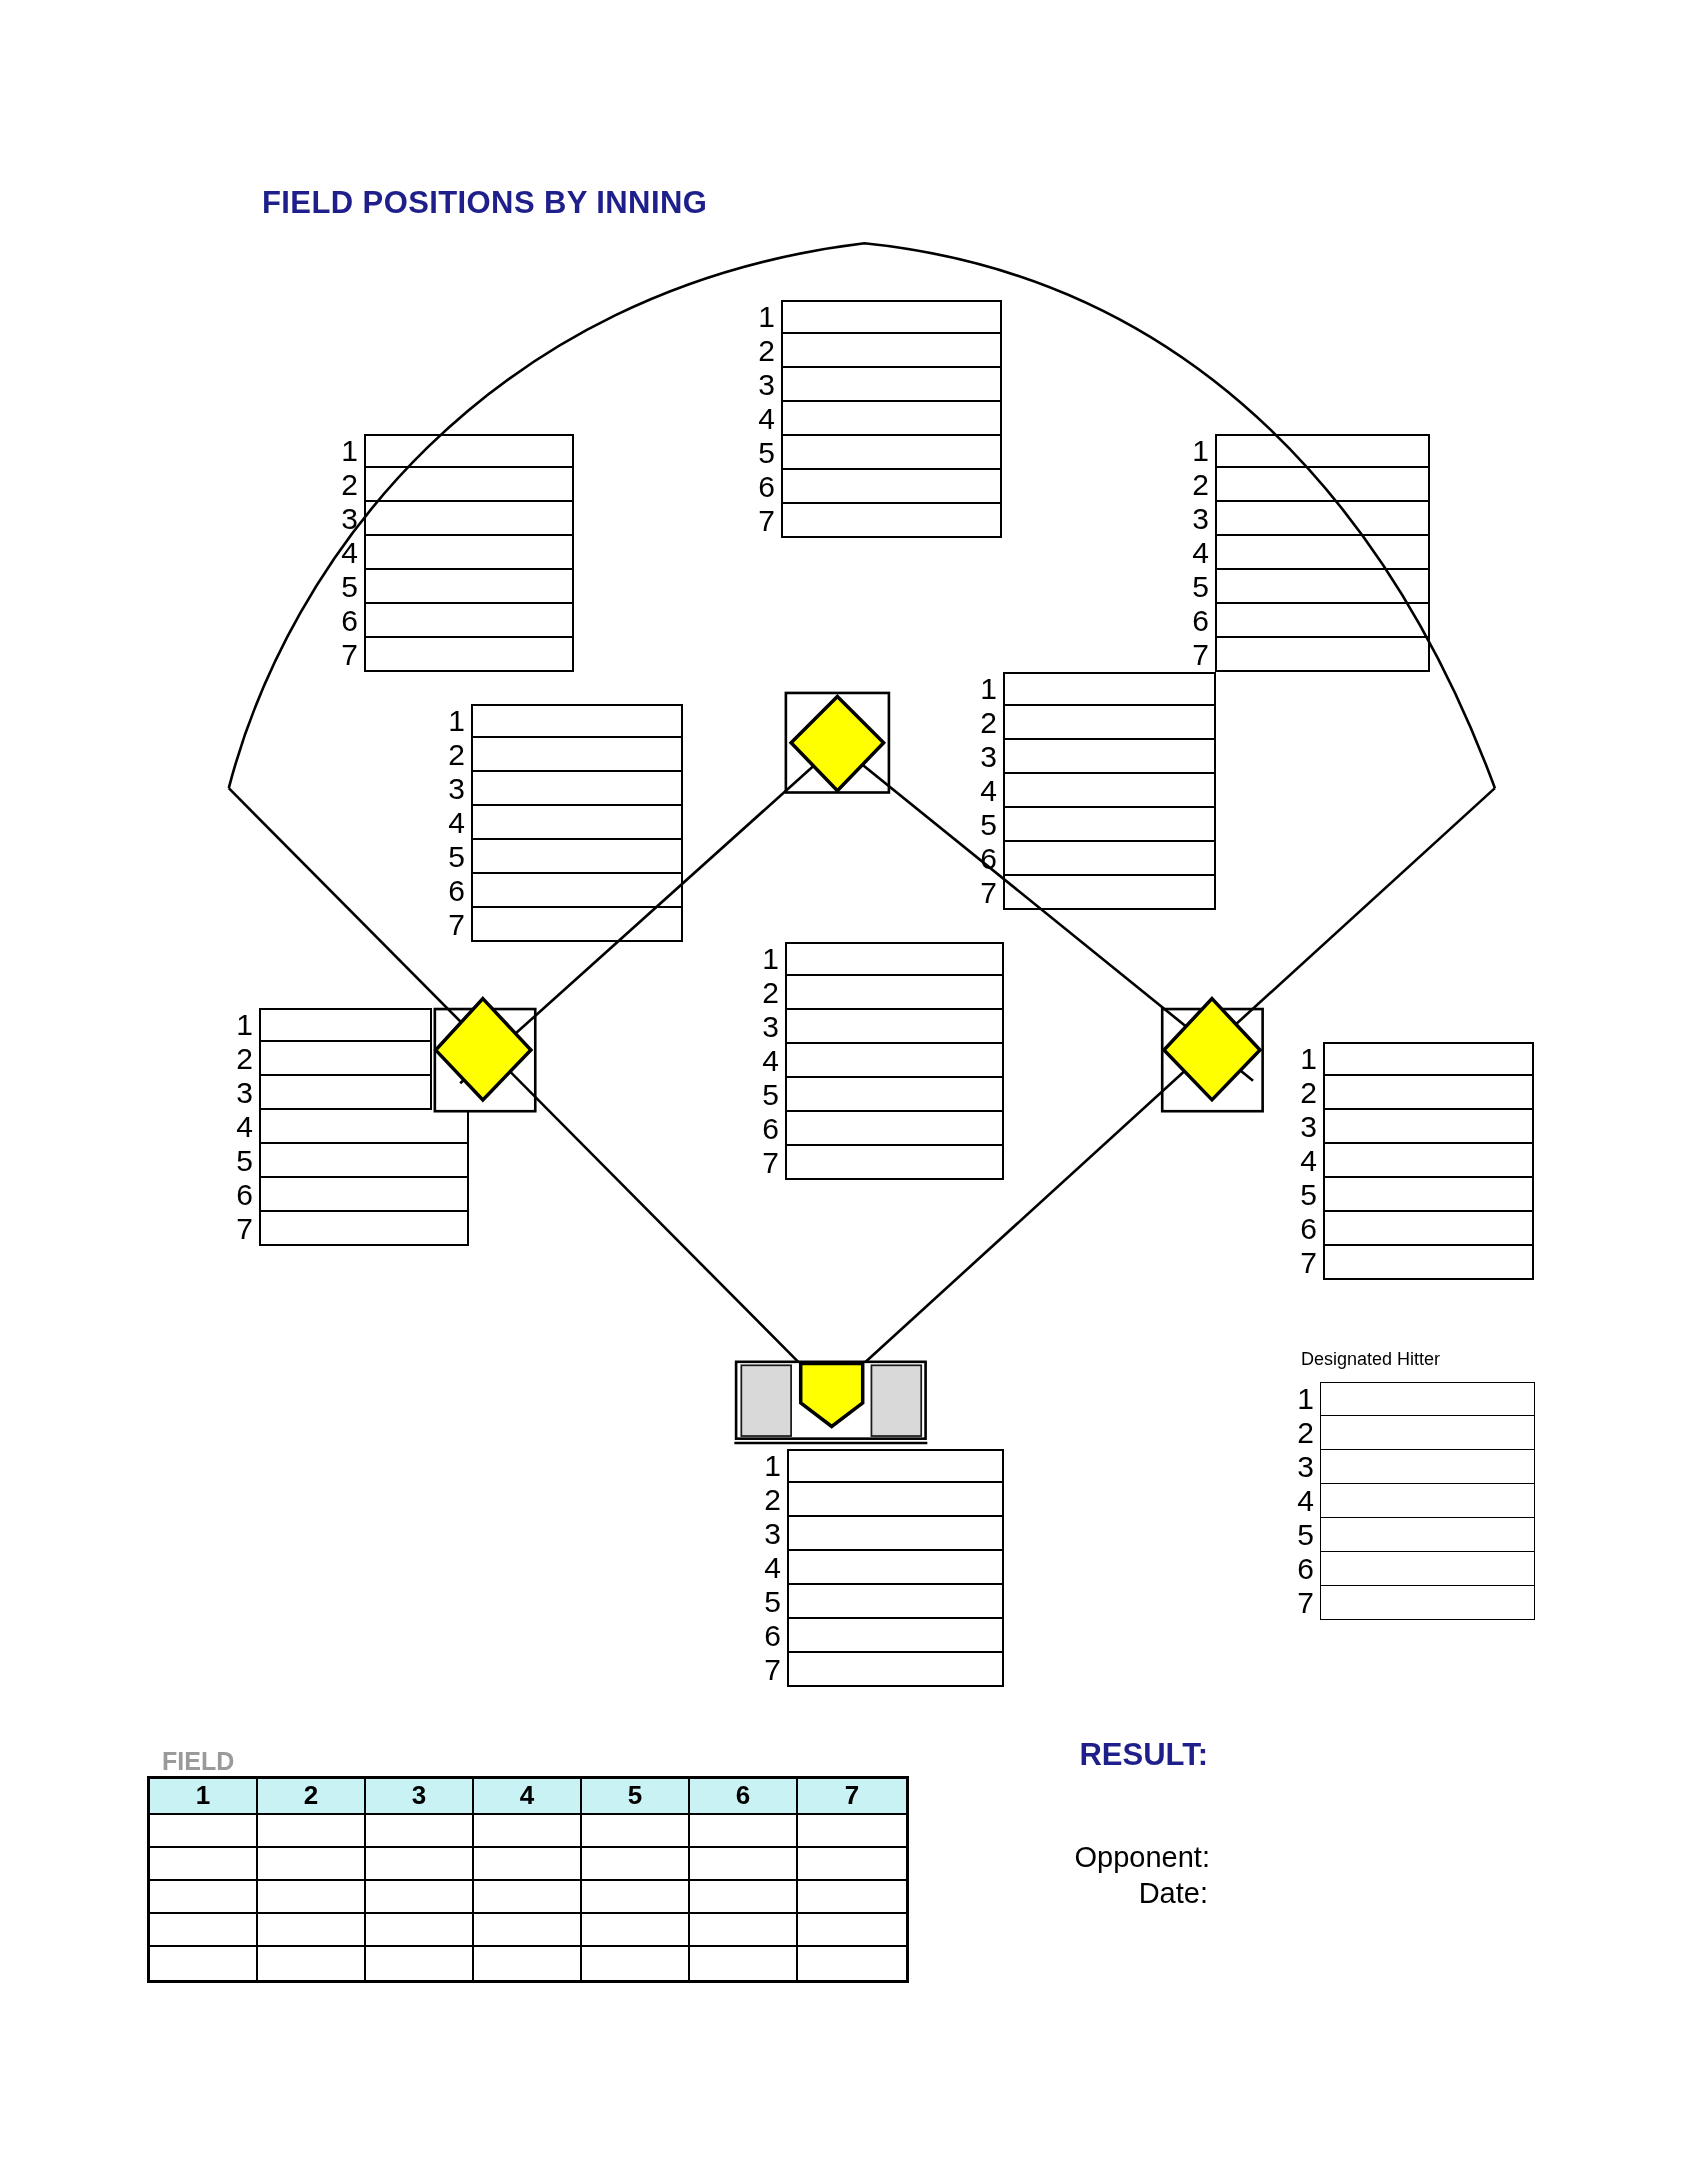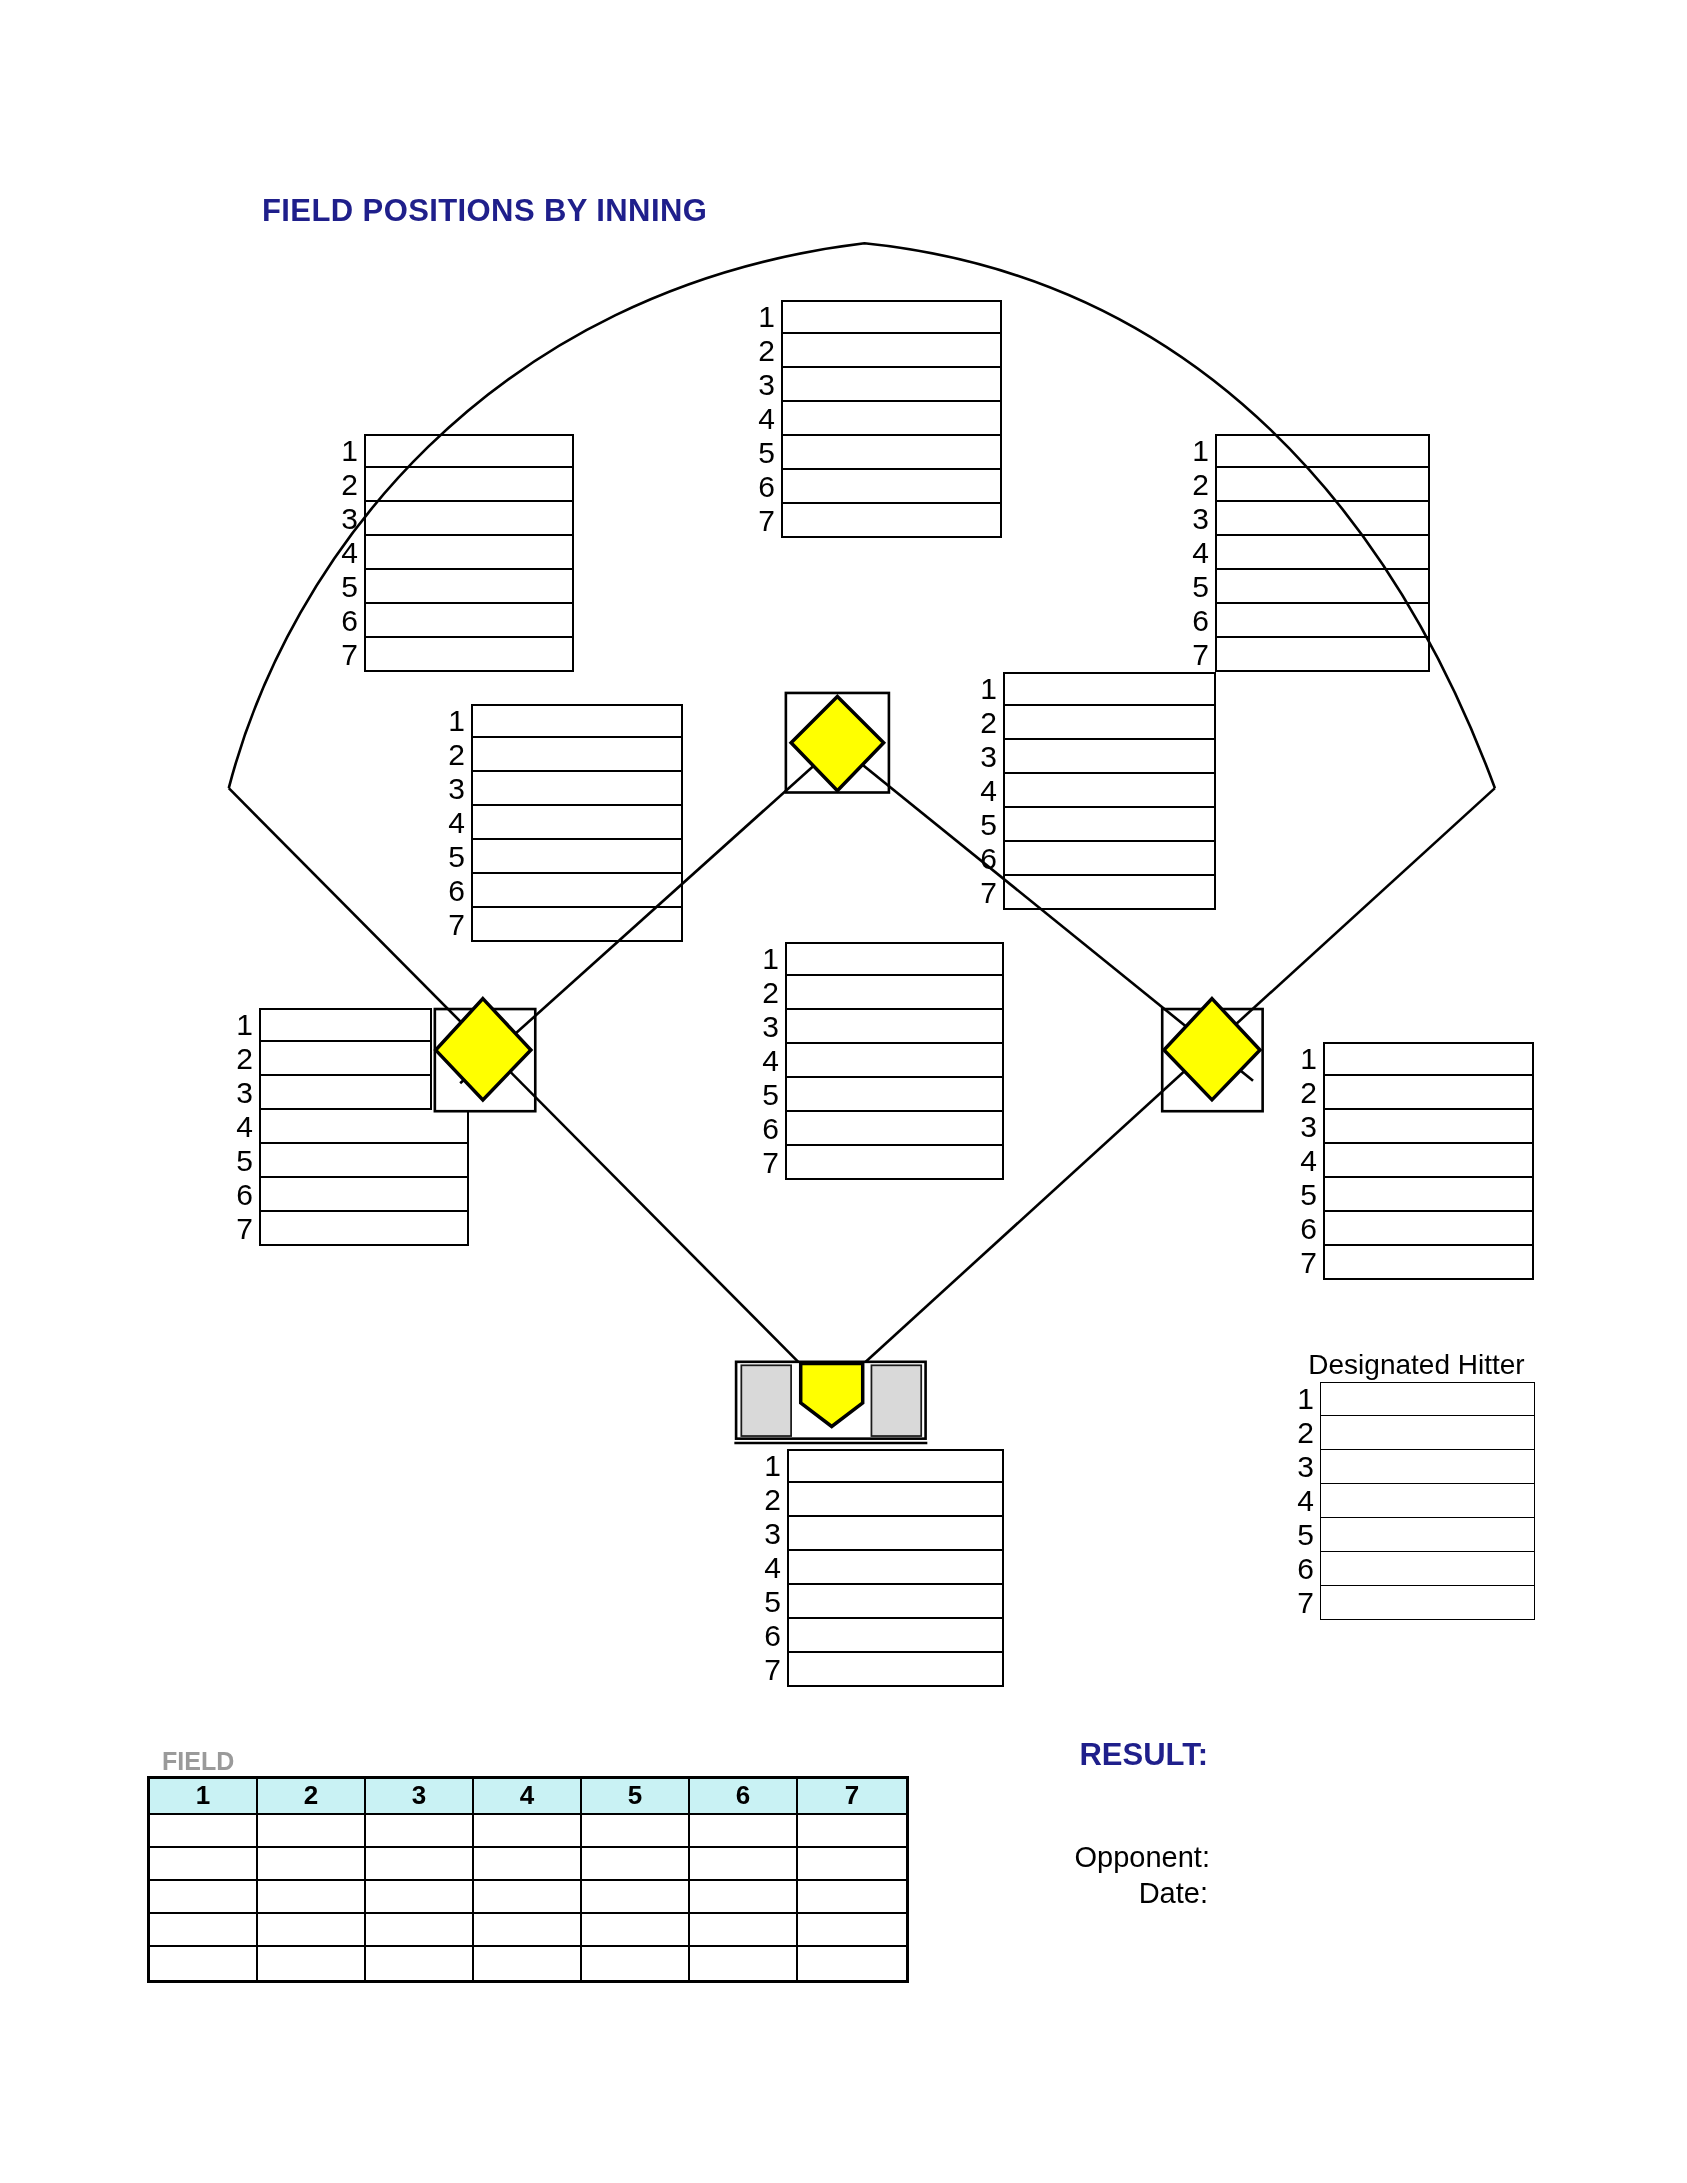--- a/index.html
+++ b/index.html
@@ -7,39 +7,39 @@
     --yellow:#ffff00;
     --bench-cyan:#c9f2f4;
     --box-gray:#d9d9d9;
     --label-gray:#9a9a9a;
   }
   html,body{margin:0;padding:0;background:#ffffff;}
   body{width:1687px;height:2184px;position:relative;overflow:hidden;
        font-family:"Liberation Sans", sans-serif;color:#000;}
 
   
-  #title{position:absolute;left:262px;top:193px;font-size:31px;font-weight:bold;
+  #title{position:absolute;left:262px;top:185px;font-size:31px;font-weight:bold;
          color:var(--navy);letter-spacing:0.4px;z-index:1;}
 
   
   .pos-table{position:absolute;z-index:1;}
   .prow{display:flex;align-items:stretch;}
   .pnum{width:38px;box-sizing:border-box;text-align:right;padding-right:6.1px;
         font-size:30px;line-height:34px;}
   .pcell{height:34px;box-sizing:border-box;border:2.6px solid #000;border-top:none;background:#fff;}
   .prow:first-child .pcell{border-top:2.6px solid #000;}
 
   
   #t-3b .prow:nth-child(-n+3) .pcell{width:173px !important;}
 
   
   .dh .pcell{border-width:1.7px;border-top:none;}
   .dh .prow:first-child .pcell{border-top:1.7px solid #000;}
-  .dh-title{position:absolute;left:1301px;top:1349px;width:231px;text-align:center;
-            font-size:28px;z-index:1;}
+  .dh-title{position:absolute;left:1301px;top:1349px;width:231px;
+            font-size:18px;z-index:1;}
 
   
   #bench-label{position:absolute;left:162px;top:1747px;font-size:25px;font-weight:bold;
                color:var(--label-gray);z-index:1;}
   #bench{position:absolute;left:147px;top:1776px;border:3.5px solid #000;display:grid;
          grid-template-columns:repeat(7,108px);z-index:1;background:#fff;}
   #bench > div{box-sizing:border-box;border-right:2.6px solid #000;border-bottom:2.6px solid #000;}
   #bench > div:nth-child(7n){border-right:none;}
   #bench > div:nth-last-child(-n+7){border-bottom:none;}
   .bh{height:36px;background:var(--bench-cyan);font-weight:bold;font-size:26px;

